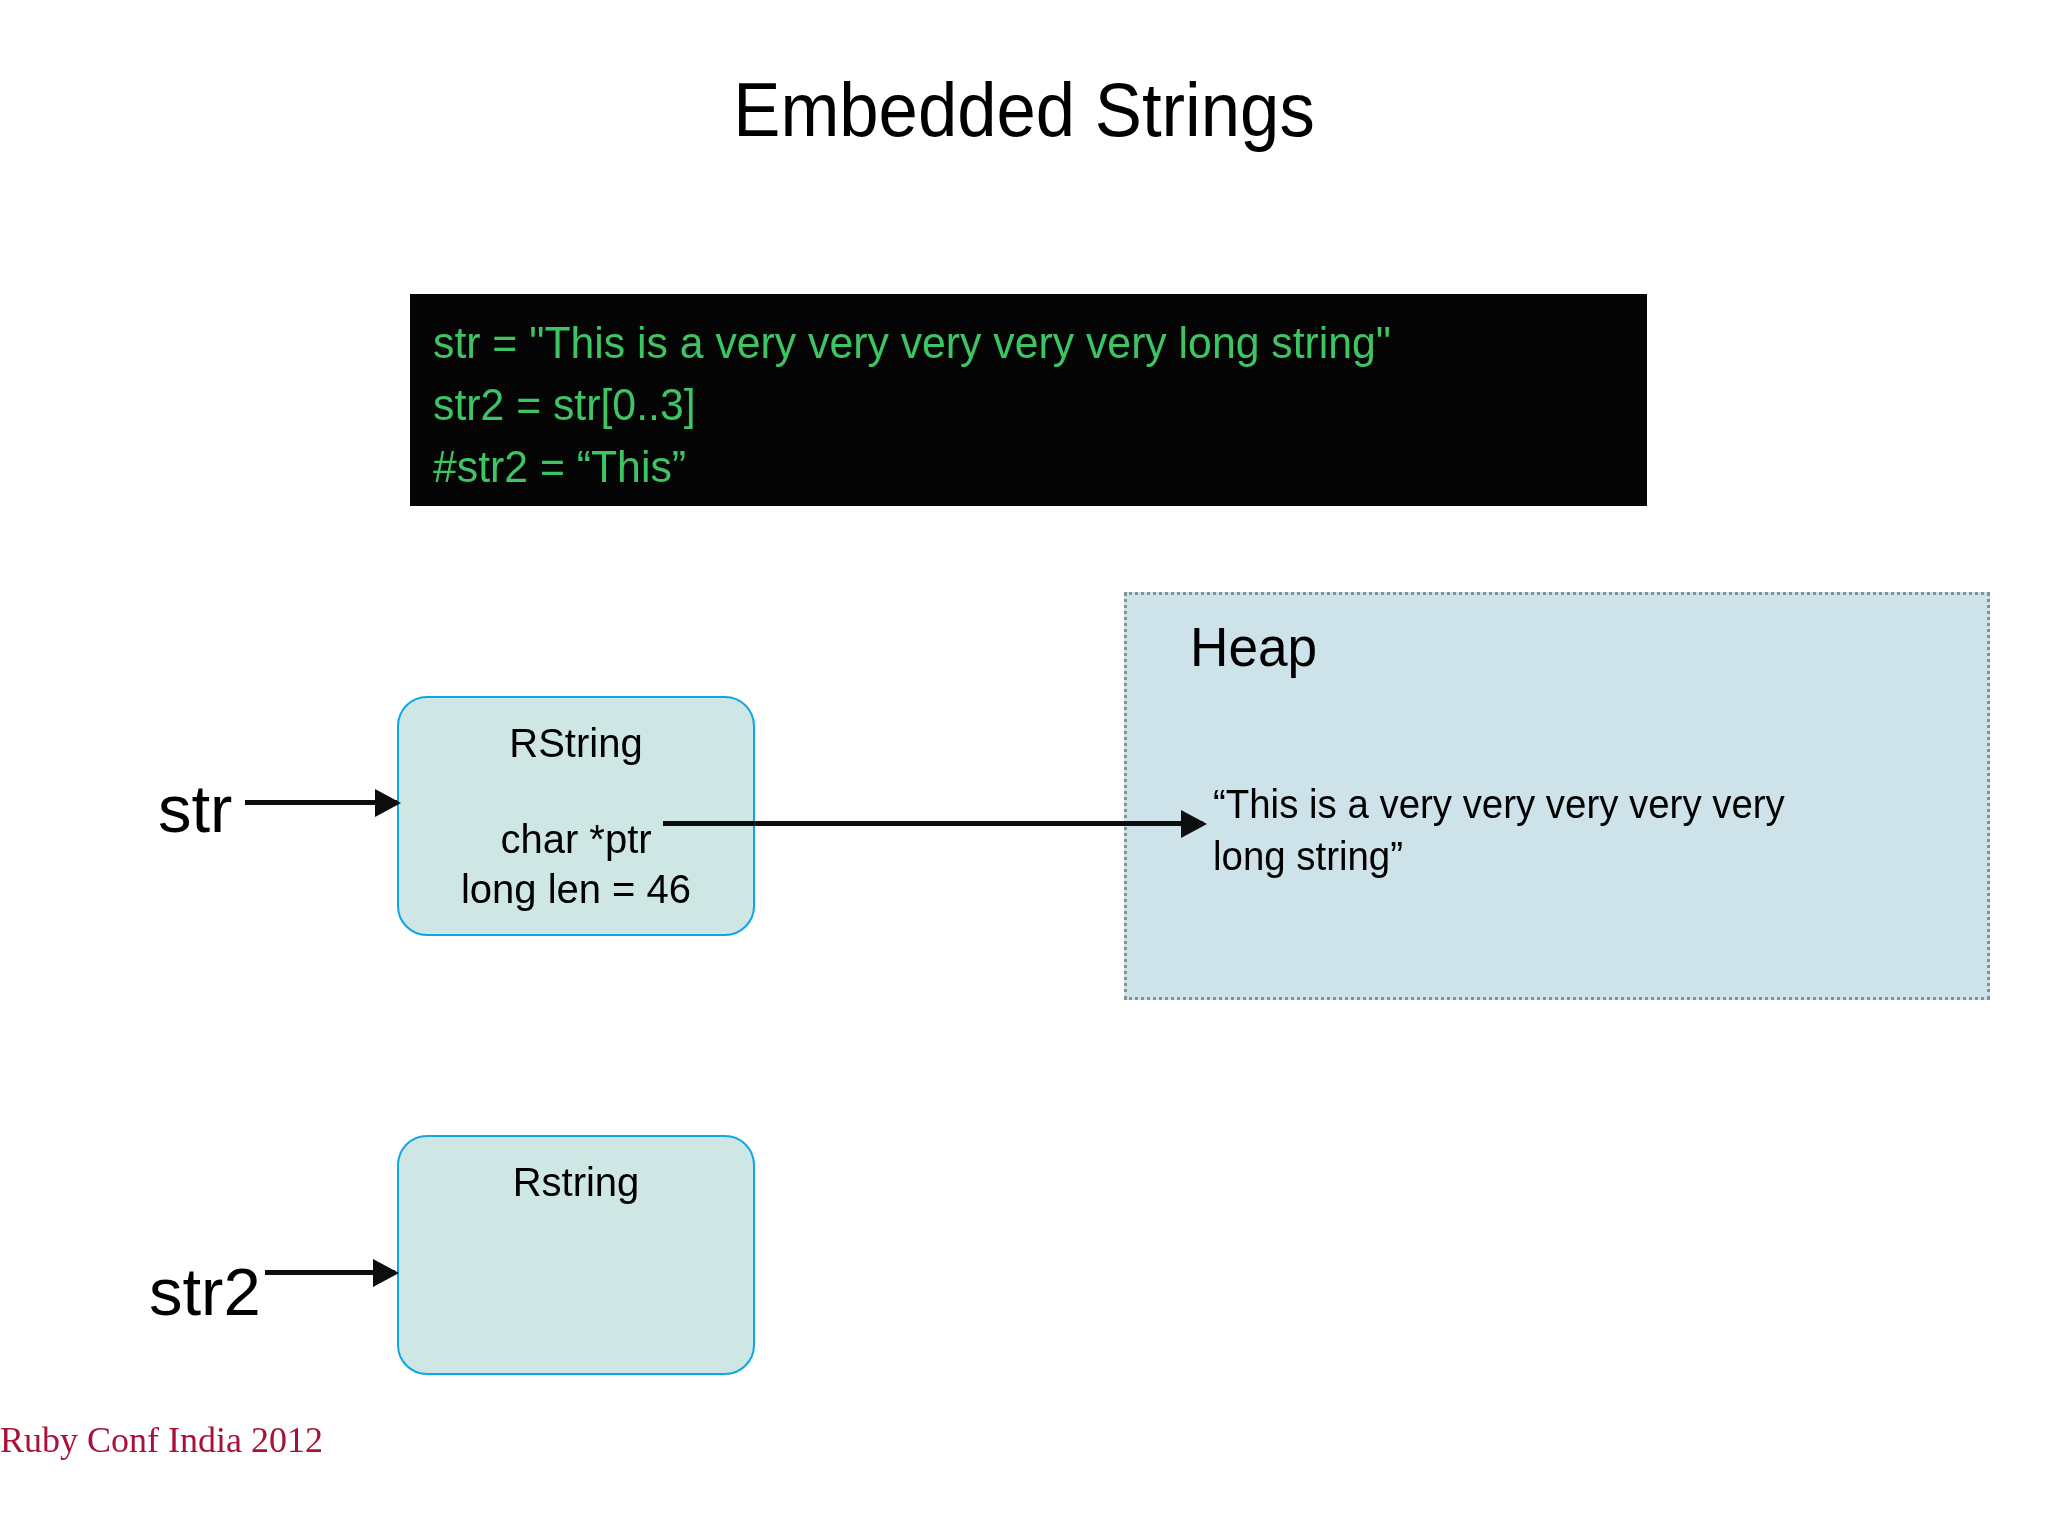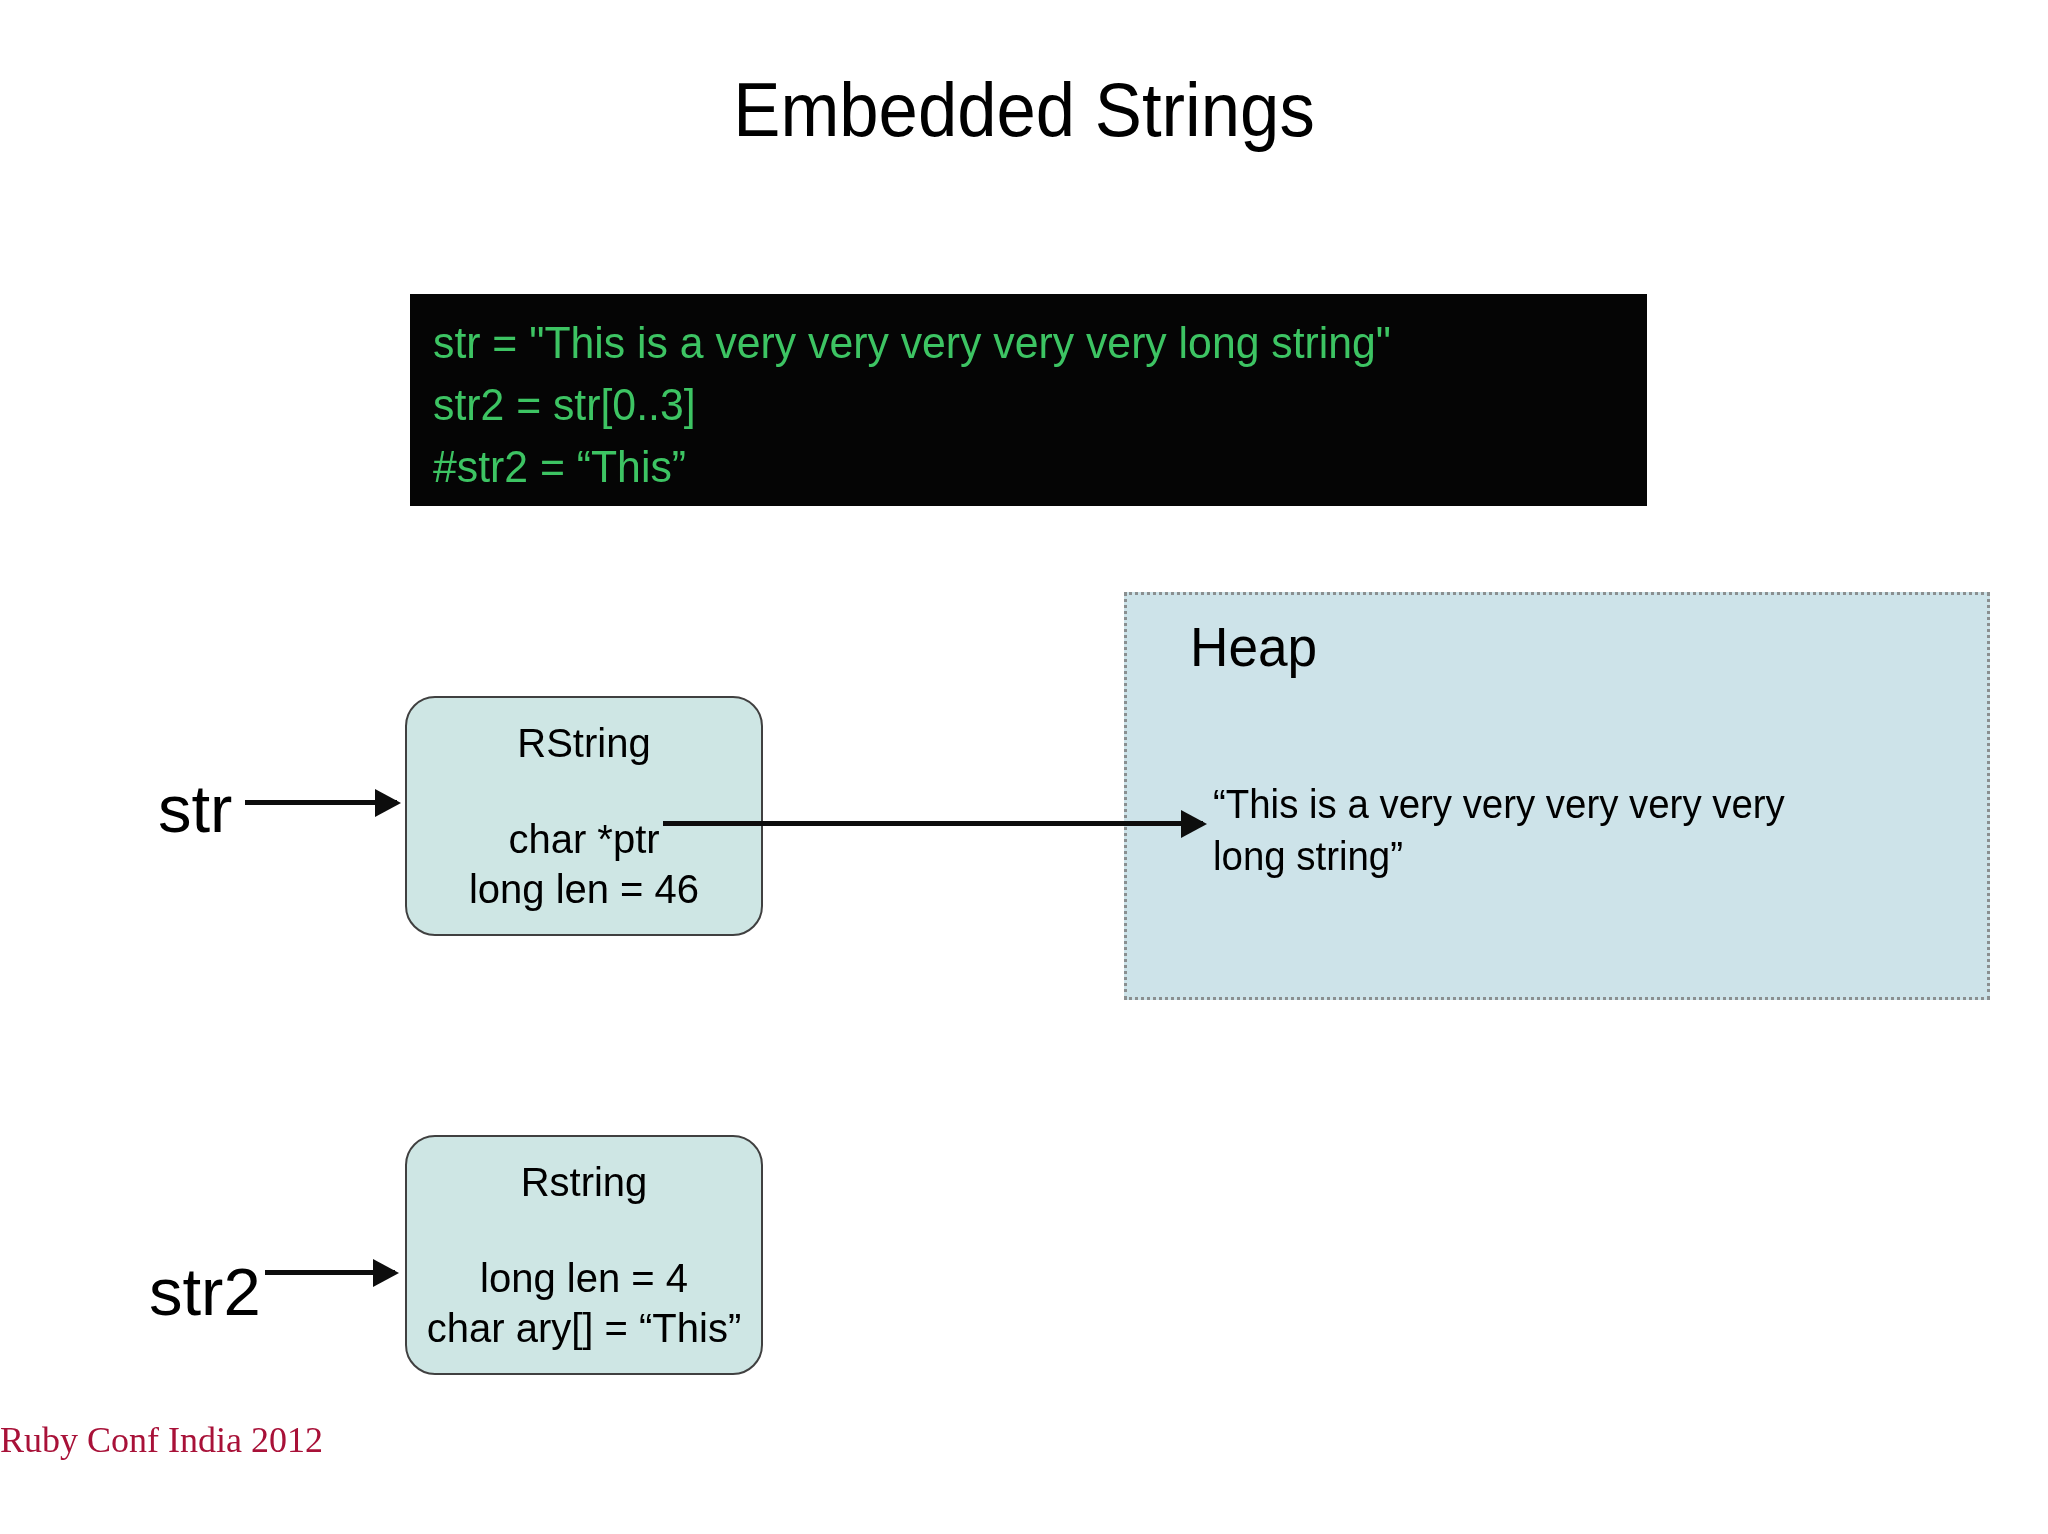--- a/index.html
+++ b/index.html
@@ -86,24 +86,23 @@
     line-height: 52px;
     color: #000000;
     transform: scaleX(0.96);
     transform-origin: left top;
   }
 
   
   .rstring-box {
     position: absolute;
     background: #cee6e4;
-    border: 2px solid #404040;
+    border: 2px solid #0ea5e9;
     border-radius: 30px;
     box-sizing: border-box;
-    margin-left: 8px;
   }
   #rstring-box-1 { left: 397px; top: 696px; width: 358px; height: 240px; }
   #rstring-box-2 { left: 397px; top: 1135px; width: 358px; height: 240px; }
 
   .box-title {
     position: absolute;
     left: 0; right: 0;
     text-align: center;
     font-size: 40px;
     color: #000000;
@@ -188,24 +187,20 @@
   <div class="rstring-box" id="rstring-box-1">
     <div class="box-title">RString</div>
     <div class="box-fields">
       <div>char *ptr</div>
       <div>long len = 46</div>
     </div>
   </div>
 
   <div class="rstring-box" id="rstring-box-2">
     <div class="box-title">Rstring</div>
-    <div class="box-fields">
-      <div>long len = 4</div>
-      <div>char ary[] = “This”</div>
-    </div>
   </div>
 
   <div class="var-label" id="var-str">str</div>
   <div class="var-label" id="var-str2">str2</div>
 
   <div class="arrow" id="arrow-str"></div>
   <div class="arrow" id="arrow-str2"></div>
   <div class="arrow" id="arrow-ptr-heap"></div>
 
   <div id="footer">Ruby Conf India 2012</div>

